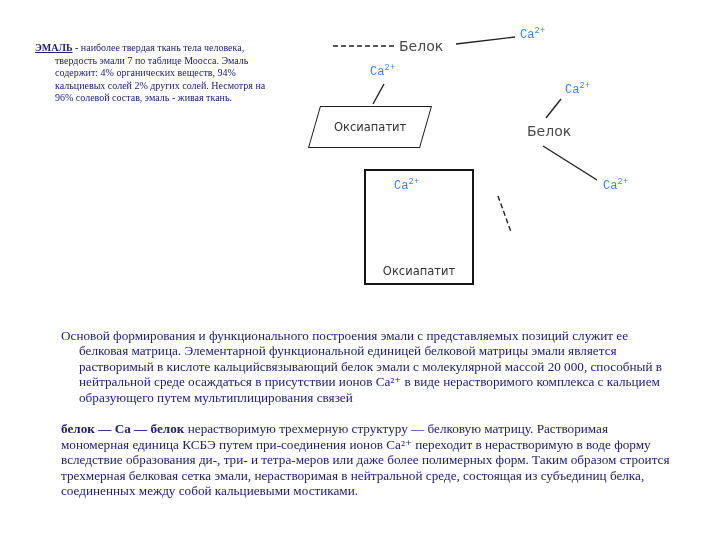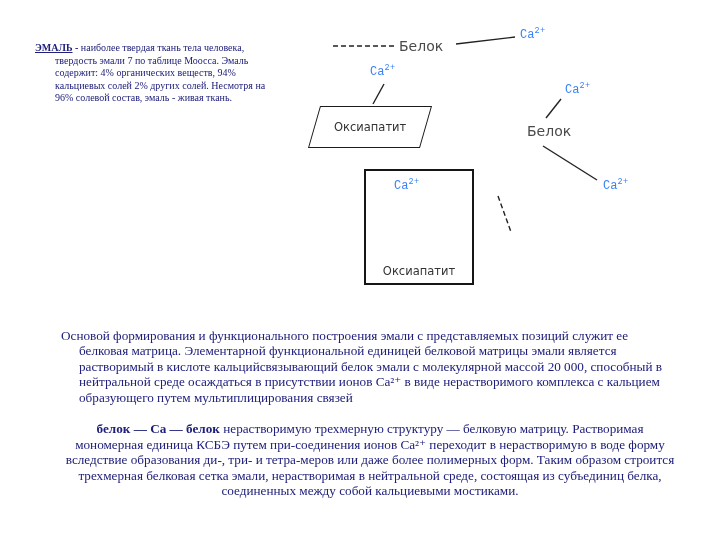--- a/index.html
+++ b/index.html
@@ -17,21 +17,21 @@
   .intro .lead{font-weight:bold;text-decoration:underline;}
   .intro .lead-dash{font-weight:bold;text-decoration:none;}
 
   
   .bodytext{
     position:absolute;left:45px;top:312px;width:650px;
     font-size:13.2px;line-height:1.17;color:#20207b;
   }
   .bodytext p{margin:16px;}
   .p1{padding-left:18px;text-indent:-18px;}
-  .p2{margin-left:18px;text-align:center;}
+  .p2{margin-left:18px;}
   .p2-lead{font-weight:bold;}
 
   
   .dlines{position:absolute;left:0;top:0;pointer-events:none;}
   .dlines line{stroke:#222222;stroke-width:1.4;}
   .dlines .dash{stroke-dasharray:5 3;}
   .dlabel{
     position:absolute;font-family:"DejaVu Sans","Liberation Sans",sans-serif;
     font-size:14px;color:#4a4a4a;white-space:nowrap;
   }

